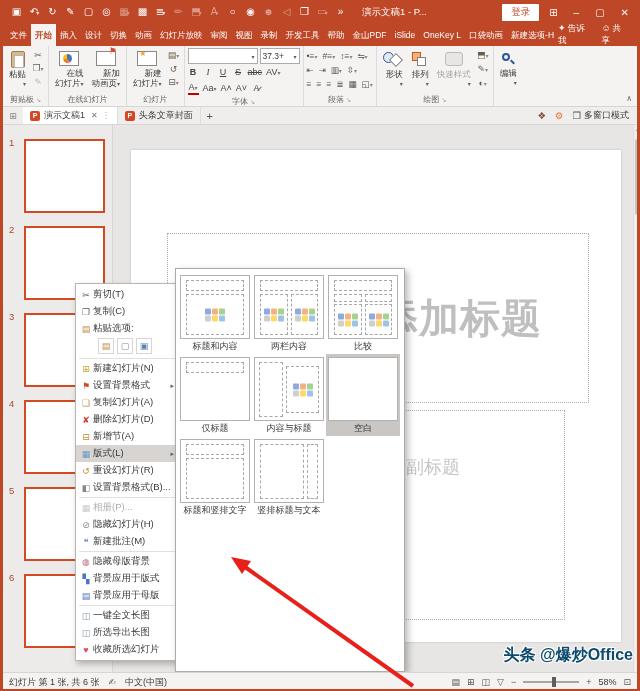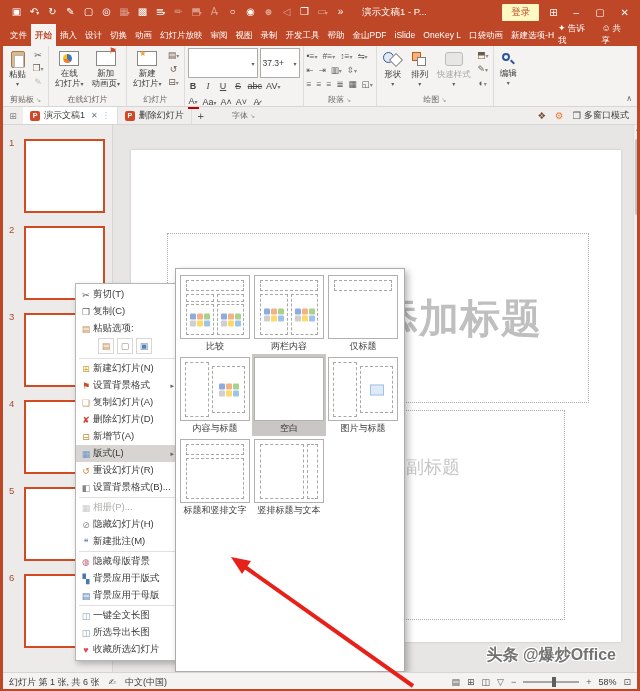--- a/index.html
+++ b/index.html
@@ -8,51 +8,51 @@
        border-left:3px solid #BE4727;border-right:3px solid #BE4727;border-bottom:2px solid #BE4727;}
 
   
   .titlebar{height:24px;background:#BE4727;display:flex;align-items:center;padding:0 4px 0 6px;color:#fff;}
   .qat{display:flex;align-items:center;gap:3px;}
   .qat .qi{width:15px;height:16px;font-size:10px;line-height:16px;text-align:center;color:#fff;cursor:default;}
   .qat .qi.dim{opacity:.45;}
   .qat .dd{font-size:6px;margin-left:-2px;opacity:.9;}
   .tb-title{font-size:9.5px;margin-left:14px;white-space:nowrap;}
   .tb-right{margin-left:auto;display:flex;align-items:center;gap:10px;}
-  .login-btn{background:#fef9c3;color:#BE4727;font-size:9.5px;padding:2px 9px;border-radius:1px;}
+  .login-btn{background:#ffffff;color:#BE4727;font-size:9.5px;padding:2px 9px;border-radius:1px;}
   .winctl{display:flex;align-items:center;gap:16px;margin-right:4px;}
   .winctl .qi{font-size:10px;color:#fff;}
 
   
   .tabrow{height:22px;background:#BE4727;display:flex;align-items:stretch;padding-left:3px;color:#fff;}
   .rtab{font-size:8.5px;line-height:22px;padding:0 4px;white-space:nowrap;}
   .rtab.active{background:#F5F3F1;color:#BE4727;font-weight:bold;}
   .tabrow-right{margin-left:auto;display:flex;align-items:center;gap:9px;padding-right:8px;font-size:8.5px;}
   .tabrow-right .ti{font-size:9px;margin-right:2px;}
 
   
   .ribbon{height:61px;background:#F5F3F1;border-bottom:1px solid #D8D6D4;display:flex;position:relative;}
   .rgroup{border-right:1px solid #DEDCDA;display:flex;flex-direction:column;padding:2px 3px 0 3px;}
   .rg-content{flex:1;display:flex;align-items:flex-start;gap:2px;}
   .rg-label{height:13px;font-size:8px;color:#6A6866;text-align:center;display:flex;align-items:center;justify-content:center;gap:2px;}
   .launcher{font-size:6px;color:#8A8886;}
-  .bigbtn{display:flex;flex-direction:column;align-items:center;justify-content:flex-start;padding:1px 3px;font-size:8.5px;color:#3B3A39;line-height:10px;text-align:center;}
+  .bigbtn{display:flex;flex-direction:column;align-items:flex-end;justify-content:flex-start;padding:1px 3px;font-size:8.5px;color:#3B3A39;line-height:10px;text-align:center;}
   .bigbtn .dd{font-size:6px;color:#605E5C;}
   .smallcol{display:flex;flex-direction:column;justify-content:flex-start;gap:2px;padding-top:2px;}
   .sic{font-size:9px;line-height:11px;color:#6A5B4B;text-align:center;min-width:14px;}
   .sic .dd{font-size:6px;color:#8A8886;}
   .sic.dim{opacity:.4;}
   .clip{width:14px;height:17px;background:#D8B98A;border:1px solid #A07B4C;border-radius:2px;position:relative;margin:2px auto 1px;}
   .clip:after{content:"";position:absolute;left:2px;top:3px;width:8px;height:11px;background:#fff;border:1px solid #B9B7B5;}
   .slideico{width:20px;height:15px;border:1px solid #8A8886;background:#fff;position:relative;margin:2px auto 2px;}
   .slideico.pie:after{content:"";position:absolute;left:3px;top:2px;width:9px;height:9px;border-radius:50%;
      background:conic-gradient(#4472C4 0 40%,#ED7D31 40% 70%,#FFC000 70% 100%);}
   .slideico.flag:after{content:"⚑";position:absolute;right:-2px;top:-6px;color:#D04B2A;font-size:9px;}
   .slideico.star:after{content:"★";position:absolute;left:1px;top:-3px;color:#F0A030;font-size:8px;}
-  .combo{height:30px;border:1px solid #ACABAA;background:#fff;font-size:8.5px;color:#3B3A39;
+  .combo{height:16px;border:1px solid #ACABAA;background:#fff;font-size:8.5px;color:#3B3A39;
          display:flex;align-items:center;padding:0 2px;justify-content:space-between;}
   .combo .dd{font-size:6px;color:#605E5C;}
   .fontrow{display:flex;align-items:center;gap:4px;height:15px;font-size:9px;color:#444;}
   .fbtn{min-width:11px;text-align:center;line-height:13px;}
   .fbtn .dd{font-size:6px;color:#777;}
   .fb-b{font-weight:bold;} .fb-i{font-style:italic;font-family:"Liberation Serif",serif;}
   .fb-u{text-decoration:underline;} .fb-s{text-decoration:line-through;}
   .fb-red{border-bottom:2px solid #C00000;line-height:10px;}
   .pgrid{display:flex;flex-direction:column;gap:2px;padding-top:2px;}
   .prow{display:flex;gap:5px;align-items:center;height:12px;font-size:8.5px;color:#555;}
@@ -141,21 +141,21 @@
   .vt-big{left:5px;top:4px;width:44px;height:55px;}
   .vt-bar{left:52px;top:4px;width:11px;height:55px;}
   .cluster{position:absolute;left:50%;top:50%;transform:translate(-50%,-50%);display:grid;grid-template-columns:repeat(3,6px);grid-auto-rows:6px;gap:1px;}
   .cluster span{width:6px;height:6px;border-radius:1px;}
   .cluster span:nth-child(1){background:#8FAADC;} .cluster span:nth-child(2){background:#F4B183;}
   .cluster span:nth-child(3){background:#A9D18E;} .cluster span:nth-child(4){background:#D0CECE;}
   .cluster span:nth-child(5){background:#FFD966;} .cluster span:nth-child(6){background:#9DC3E6;}
   .picg{position:absolute;left:50%;top:50%;transform:translate(-50%,-50%);width:14px;height:11px;background:#DEEBF7;border:1px solid #9DC3E6;}
 
   
-  .watermark{position:absolute;right:21px;top:520px;font-size:16px;font-weight:bold;color:#737373;z-index:40;
+  .watermark{position:absolute;right:4px;top:520px;font-size:16px;font-weight:bold;color:#0c4a6e;z-index:40;
              text-shadow:-1px -1px 0 #fff,1px -1px 0 #fff,-1px 1px 0 #fff,1px 1px 0 #fff;}
   .arrow-svg{position:absolute;left:0;top:0;width:640px;height:691px;z-index:60;pointer-events:none;}
 
   
   .statusbar{height:19px;background:#F5F3F1;border-top:1px solid #D8D6D4;display:flex;align-items:center;
              font-size:9px;color:#3B3A39;padding:0 6px;}
   .sb-left{display:flex;align-items:center;gap:9px;}
   .sb-right{margin-left:auto;display:flex;align-items:center;gap:7px;}
   .sb-ic{font-size:9px;color:#555;}
   .ztrack{position:relative;width:56px;height:2px;background:#A8A6A4;}
@@ -402,21 +402,21 @@
     <div class="db-home">⊞</div>
     <span id="doc-tabs" style="display:flex">
         <div class="dtab active">
           <span class="pptico">P</span>
           <span>演示文稿1</span>
           <span class="x">✕</span>
           <span class="dots">⋮</span>
         </div>
         <div class="dtab">
           <span class="pptico">P</span>
-          <span>删除幻灯片</span>
+          <span>头条文章封面</span>
         </div>
       </span>
     <div class="db-plus">+</div>
     <div class="db-right" id="docbar-right">
       <span class="ic" style="color: rgb(122, 74, 58);">❖</span>
         <span class="ic" style="color: rgb(232, 118, 44);">⚙</span>
         <span class="mwlabel" style="display:flex;align-items:center;gap:3px;">
           <span class="ic" style="color: rgb(85, 85, 85);">❐</span>
           <span>多窗口模式</span>
         </span>
@@ -557,44 +557,32 @@
           <span class="mico" style="color: rgb(224, 75, 90);">♥</span>
           <span class="mlabel">收藏所选幻灯片</span>
         </div>
       </div>
 
     <div class="gallery">
       <div class="g-grid" id="g-grid">
           <div class="cell">
             <div class="tbox">
               <div class="ph bar-top"></div>
-              <div class="ph cmp-hl"></div>
-              <div class="ph cmp-hr"></div>
-              <div class="ph cmp-bl">
+              <div class="ph body">
                 <div class="cluster">
                   <span></span>
                   <span></span>
                   <span></span>
                   <span></span>
                   <span></span>
                   <span></span>
                 </div>
               </div>
-              <div class="ph cmp-br">
-                <div class="cluster">
-                  <span></span>
-                  <span></span>
-                  <span></span>
-                  <span></span>
-                  <span></span>
-                  <span></span>
-                </div>
-              </div>
-            </div>
-            <div class="tlabel">比较</div>
+            </div>
+            <div class="tlabel">标题和内容</div>
           </div>
           <div class="cell">
             <div class="tbox">
               <div class="ph bar-top"></div>
               <div class="ph col-l">
                 <div class="cluster">
                   <span></span>
                   <span></span>
                   <span></span>
                   <span></span>
@@ -611,20 +599,48 @@
                   <span></span>
                   <span></span>
                 </div>
               </div>
             </div>
             <div class="tlabel">两栏内容</div>
           </div>
           <div class="cell">
             <div class="tbox">
               <div class="ph bar-top"></div>
+              <div class="ph cmp-hl"></div>
+              <div class="ph cmp-hr"></div>
+              <div class="ph cmp-bl">
+                <div class="cluster">
+                  <span></span>
+                  <span></span>
+                  <span></span>
+                  <span></span>
+                  <span></span>
+                  <span></span>
+                </div>
+              </div>
+              <div class="ph cmp-br">
+                <div class="cluster">
+                  <span></span>
+                  <span></span>
+                  <span></span>
+                  <span></span>
+                  <span></span>
+                  <span></span>
+                </div>
+              </div>
+            </div>
+            <div class="tlabel">比较</div>
+          </div>
+          <div class="cell">
+            <div class="tbox">
+              <div class="ph bar-top"></div>
             </div>
             <div class="tlabel">仅标题</div>
           </div>
           <div class="cell">
             <div class="tbox">
               <div class="ph cc-left"></div>
               <div class="ph cc-right">
                 <div class="cluster">
                   <span></span>
                   <span></span>
@@ -633,29 +649,20 @@
                   <span></span>
                   <span></span>
                 </div>
               </div>
             </div>
             <div class="tlabel">内容与标题</div>
           </div>
           <div class="cell selected">
             <div class="tbox"></div>
             <div class="tlabel">空白</div>
-          </div>
-          <div class="cell">
-            <div class="tbox">
-              <div class="ph cc-left"></div>
-              <div class="ph cc-right">
-                <span class="picg"></span>
-              </div>
-            </div>
-            <div class="tlabel">图片与标题</div>
           </div>
           <div class="cell">
             <div class="tbox">
               <div class="ph bar-top"></div>
               <div class="ph body"></div>
             </div>
             <div class="tlabel">标题和竖排文字</div>
           </div>
           <div class="cell">
             <div class="tbox">

